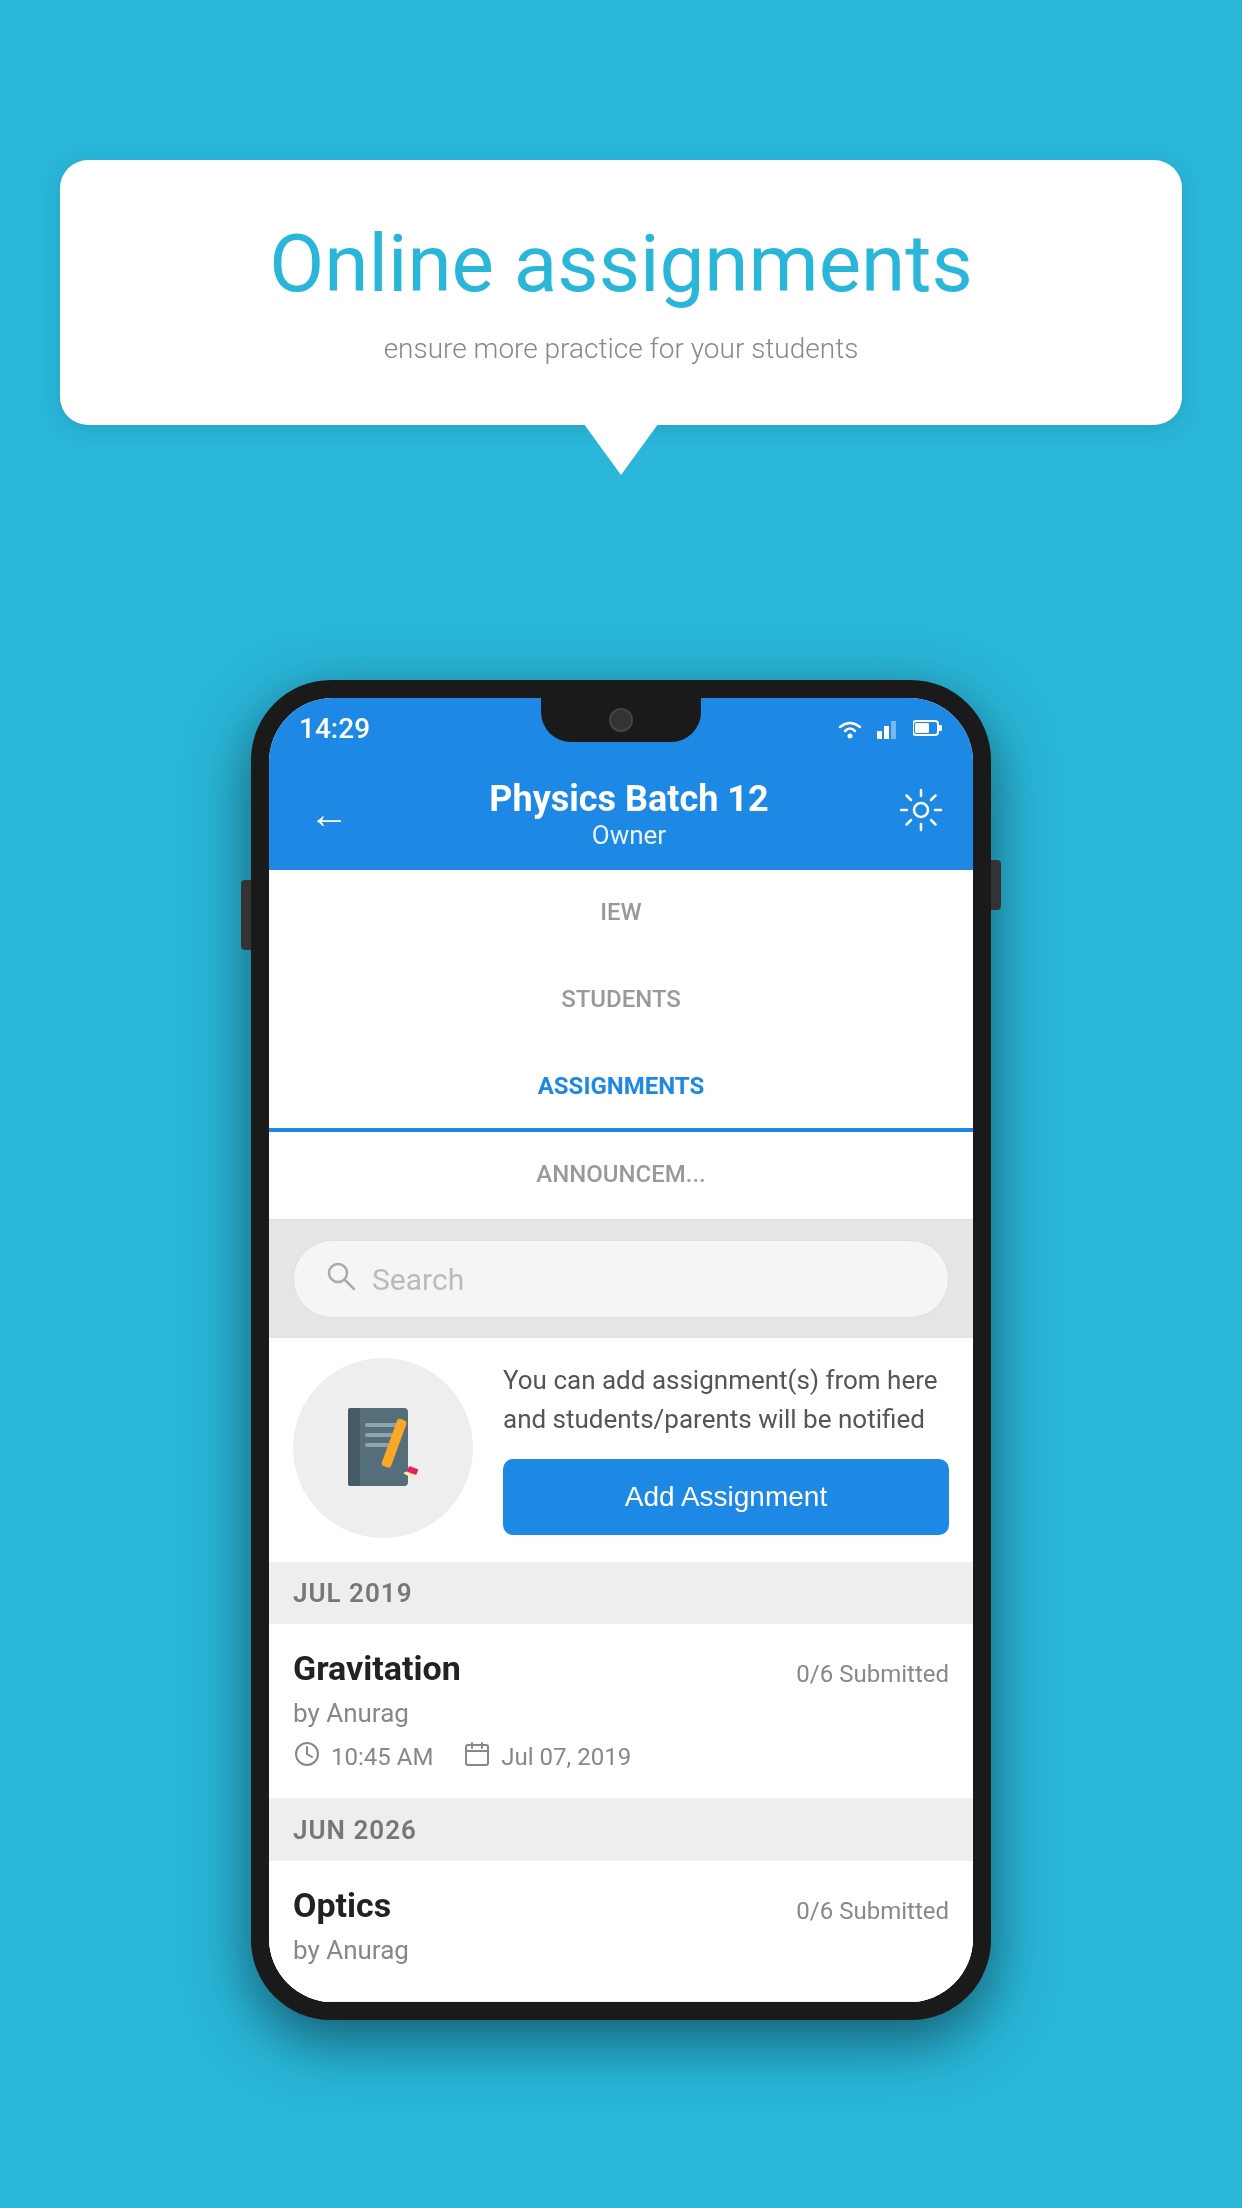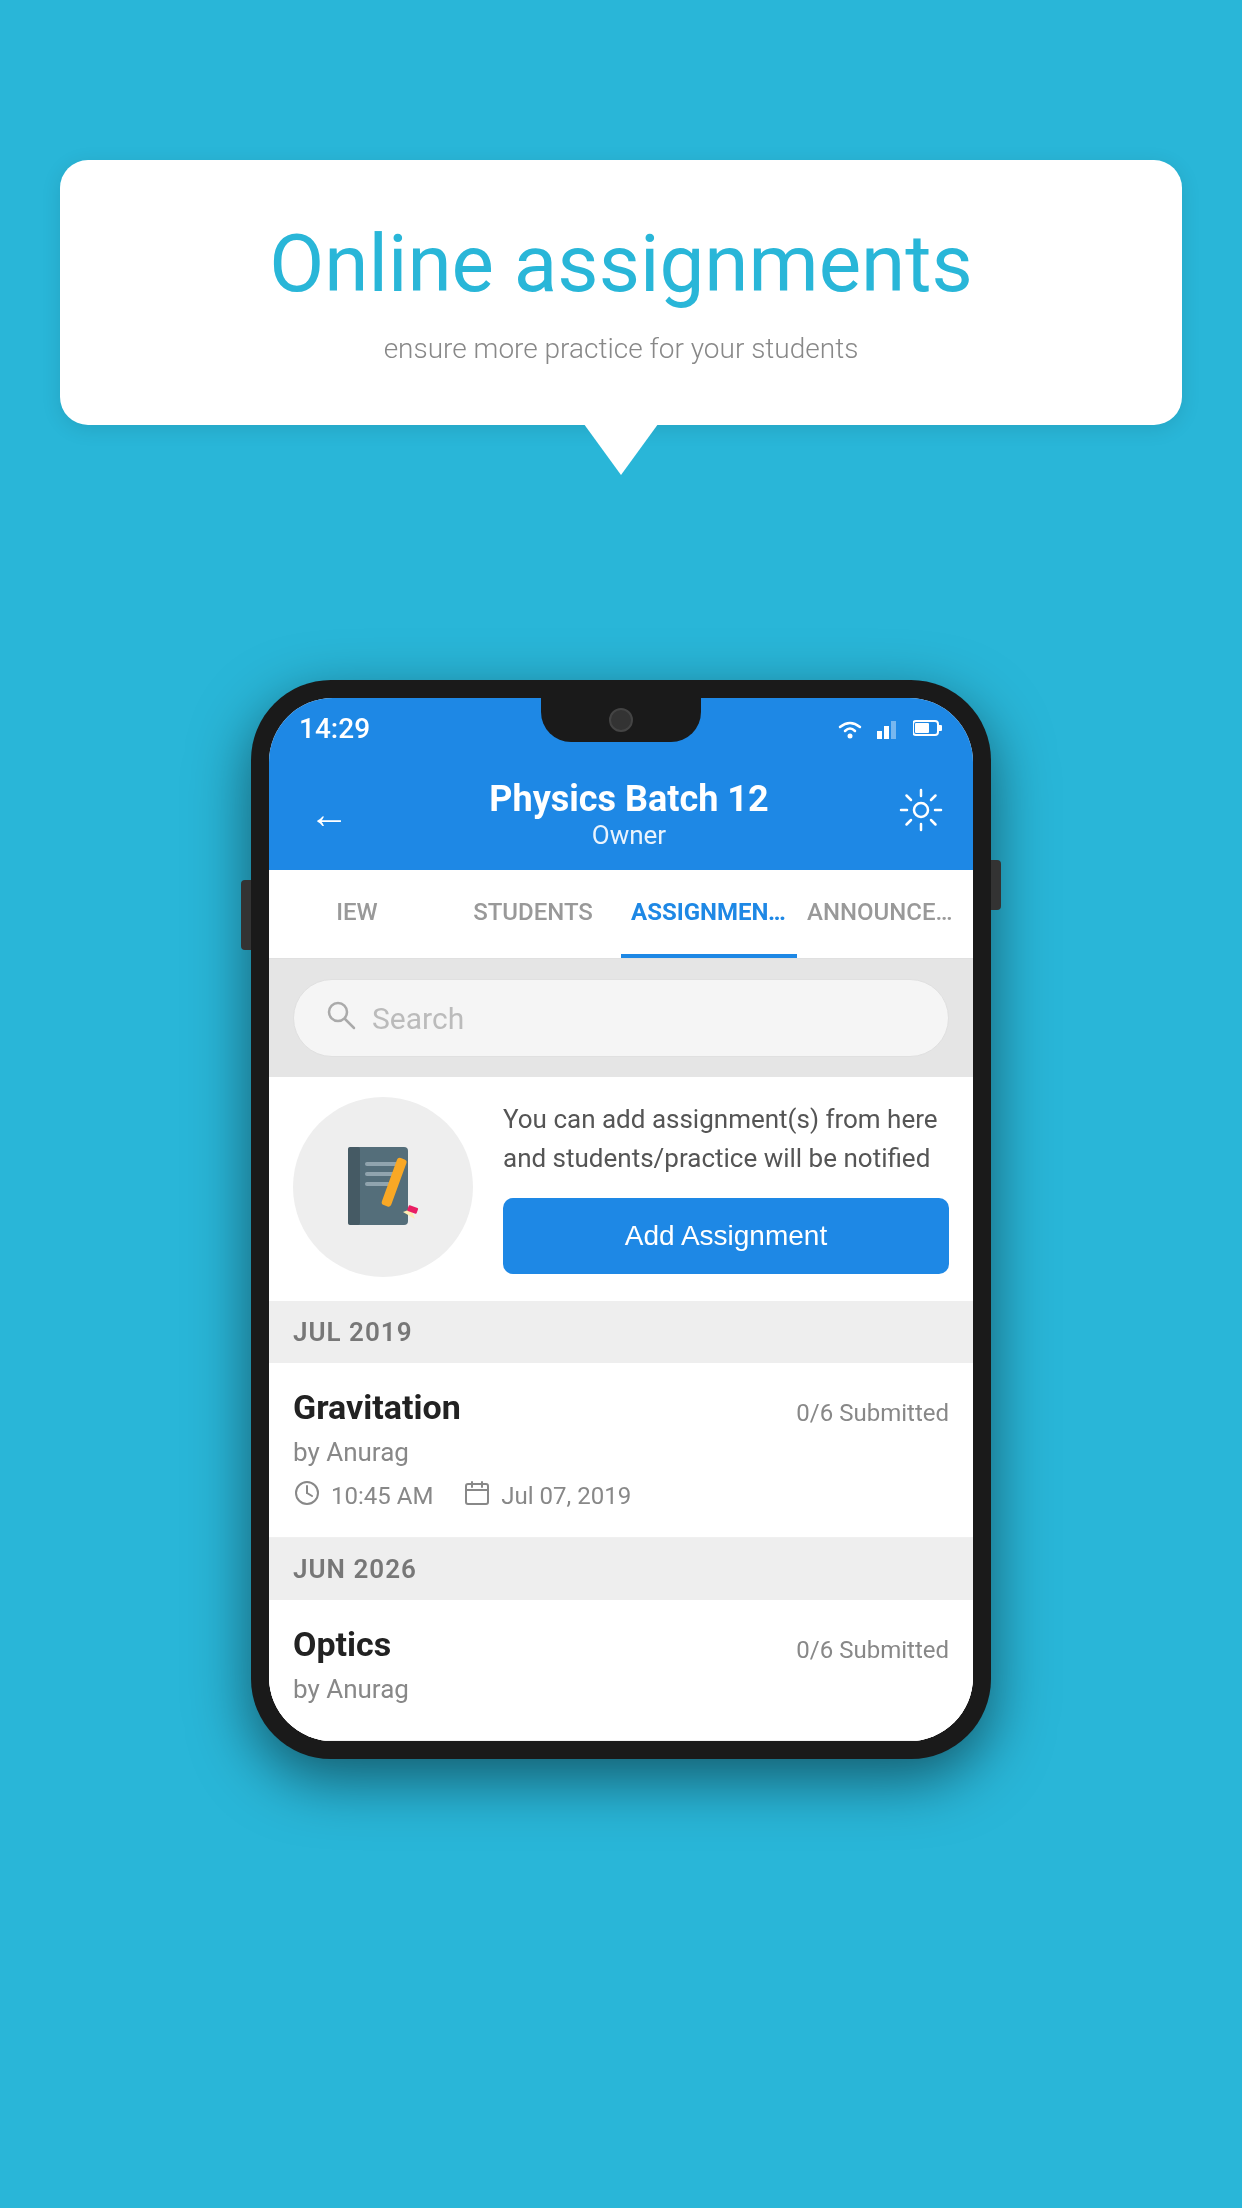--- a/index.html
+++ b/index.html
@@ -182,20 +182,21 @@
       font-size: 36px;
       cursor: pointer;
     }
 
     
     .tabs-bar {
       background: white;
       display: flex;
       border-bottom: 1px solid #e0e0e0;
       overflow: hidden;
+      flex-direction: column;
     }
 
     .tab-item {
       flex: 1;
       padding: 28px 10px;
       text-align: center;
       font-size: 24px;
       font-weight: 500;
       color: #999;
       cursor: pointer;
@@ -438,21 +439,21 @@
               <rect x="32" y="25" width="35" height="4" rx="2" fill="#90a4ae"></rect>
               <rect x="32" y="35" width="35" height="4" rx="2" fill="#90a4ae"></rect>
               <rect x="32" y="45" width="25" height="4" rx="2" fill="#90a4ae"></rect>
 
               <rect x="65" y="20" width="10" height="50" rx="3" fill="#f9a825" transform="rotate(20 65 20)"></rect>
               <polygon points="78,72 82,82 70,75" fill="#ffecb3"></polygon>
               <rect x="76" y="68" width="10" height="6" rx="1" fill="#e91e63" transform="rotate(20 76 68)"></rect>
             </svg>
           </div>
           <div class="promo-text-area">
-            <div class="promo-description">You can add assignment(s) from here and students/practice will be notified</div>
+            <div class="promo-description">You can add assignment(s) from here and students/parents will be notified</div>
             <button class="add-assignment-btn">Add Assignment</button>
           </div>
         </div>
 
         <div class="section-header">
           <div class="section-header-text">JUL 2019</div>
         </div>
 
         <div class="assignment-item">
           <div class="assignment-top-row">

